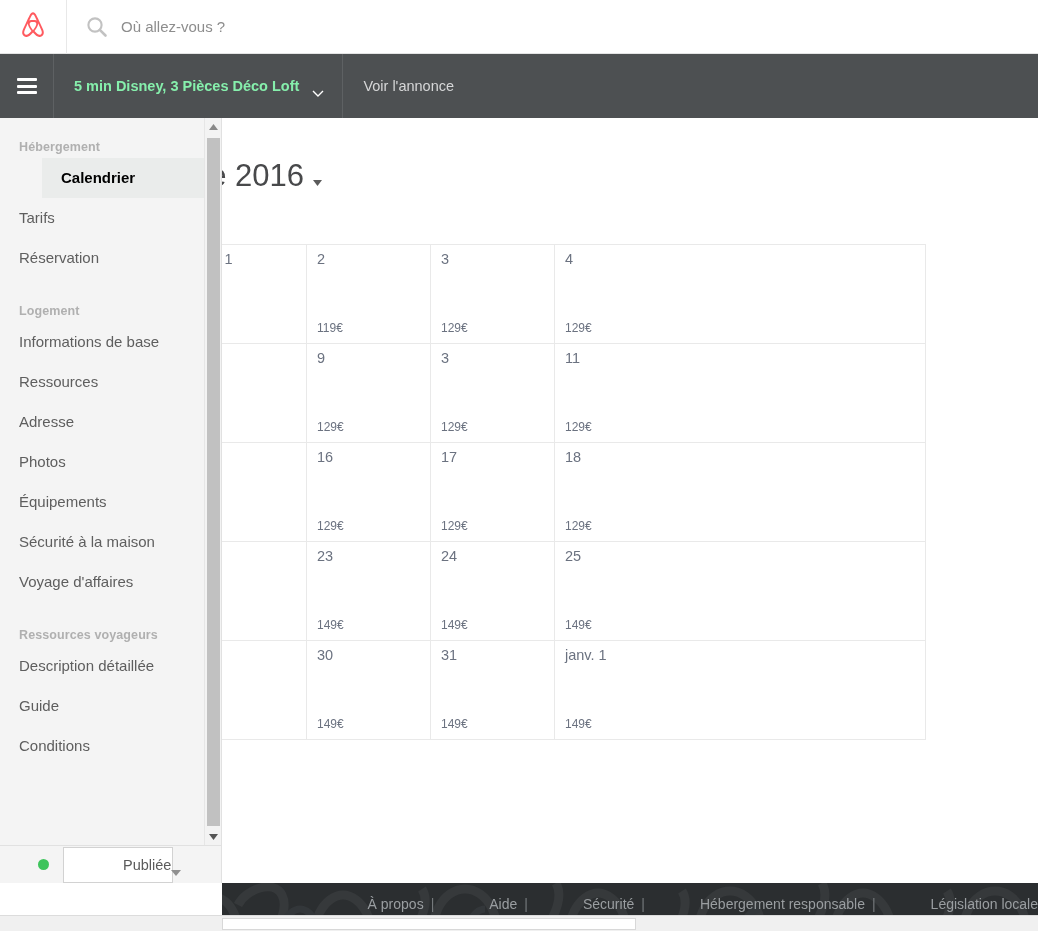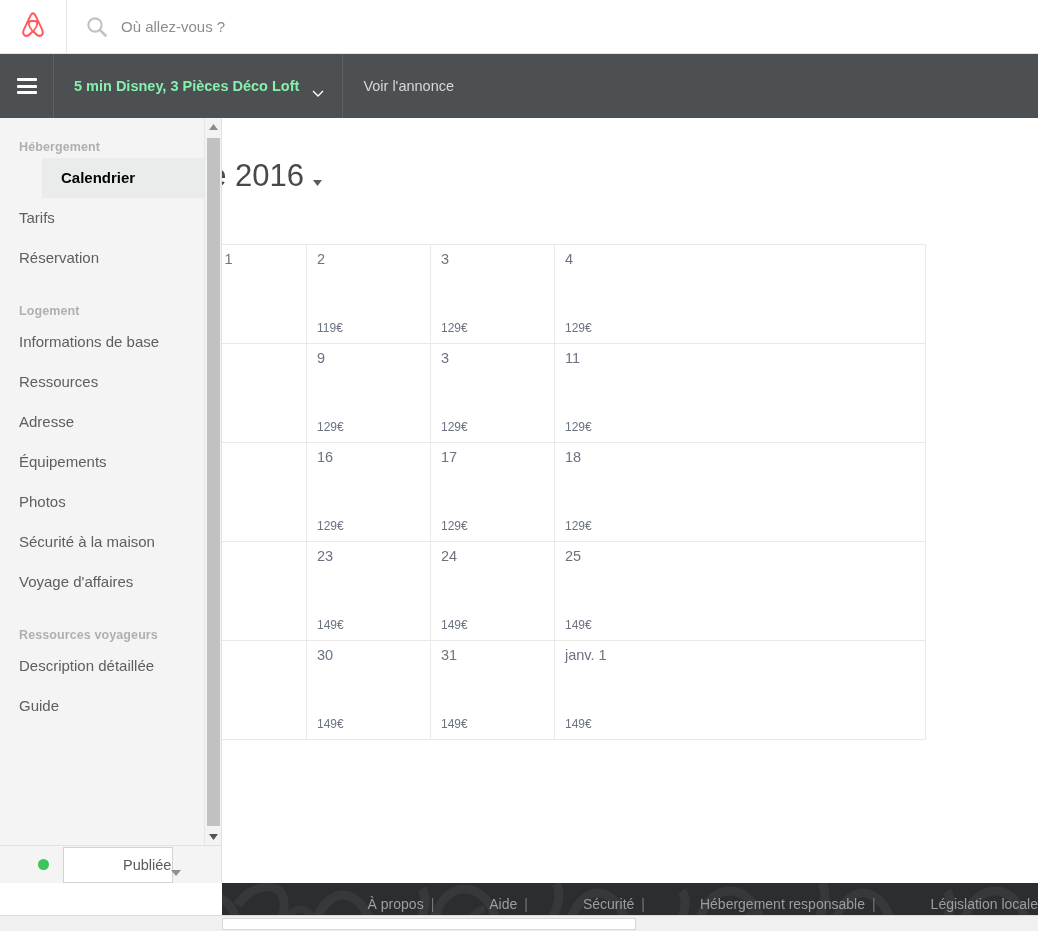--- a/index.html
+++ b/index.html
@@ -343,29 +343,30 @@
         <div class="sb-group-title">Hébergement</div>
         <div class="sb-item active">Calendrier</div>
         <div class="sb-item">Tarifs</div>
         <div class="sb-item">Réservation</div>
 
         <div class="sb-spacer"></div>
         <div class="sb-group-title">Logement</div>
         <div class="sb-item">Informations de base</div>
         <div class="sb-item">Ressources</div>
         <div class="sb-item">Adresse</div>
+        <div class="sb-item">Photos</div>
         <div class="sb-item">Équipements</div>
-        <div class="sb-item">Photos</div>
         <div class="sb-item">Sécurité à la maison</div>
         <div class="sb-item">Voyage d'affaires</div>
 
         <div class="sb-spacer"></div>
         <div class="sb-group-title">Ressources voyageurs</div>
         <div class="sb-item">Description détaillée</div>
         <div class="sb-item">Guide</div>
+        <div class="sb-item">Conditions</div>
       </div>
     </div>
 
     <div class="sb-scrollbar">
       <div class="sb-arrow up">
         <svg width="9" height="6" viewBox="0 0 9 6">
             <path d="M4.5 0L9 6H0z" fill="#8a8a8a"></path>
           </svg>
       </div>
       <div class="sb-thumb"></div>

